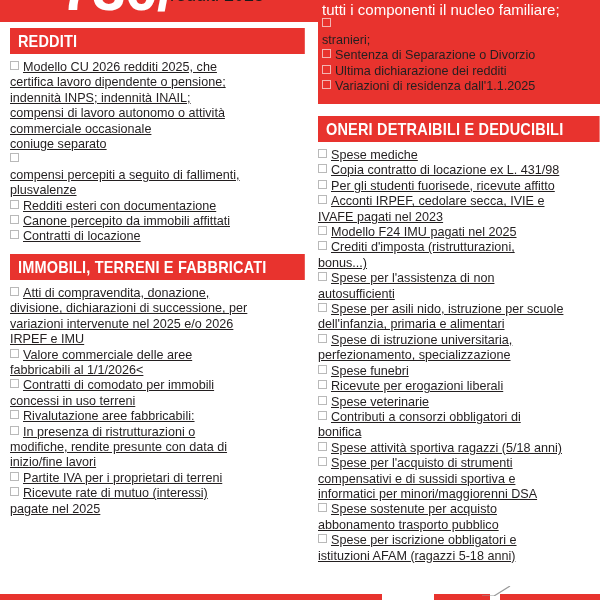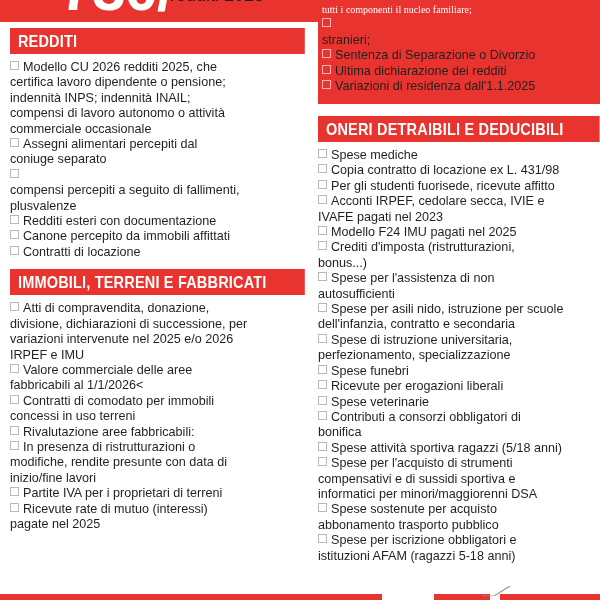--- a/index.html
+++ b/index.html
@@ -33,41 +33,41 @@
   .col-left{left:10px;width:295px;}
   .col-right{left:318px;width:282px;}
 
   
   .redpanel{
     position:absolute;left:318px;top:0;width:282px;height:104px;
     background:#e8332e;color:#ffffff;
     box-sizing:border-box;padding:0 4px;
   }
   .redpanel .ln{
-    font-size:10px;line-height:15.4px;
-    color:#ffffff;white-space:nowrap;font-family:Liberation Serif, serif;
+    font-size:15px;line-height:15.4px;
+    color:#ffffff;white-space:nowrap;
   }
 
   
   .bar{
     background:#e8332e;color:#ffffff;
     font-family:"Liberation Sans", sans-serif;
     font-weight:bold;
     font-size:16.5px;line-height:22px;
     letter-spacing:0.2px;
     padding:2px 0 2px 9px;
     box-sizing:border-box;
     transform:scaleX(0.88);
     transform-origin:left center;
     width:113.6%;
   }
   .barwrap{overflow:hidden;}
 
   
-  .list{margin:0;padding:0;}
+  .list{margin:0;padding:0;text-decoration:underline;}
   .item{
     font-size:12.6px;line-height:15.4px;
     color:#231f20;
     margin:0;padding:0;
     text-indent:0;
   }
   .item .box{
     display:inline-block;
     width:7px;height:7px;
     border:1px solid #b9b9b9;
@@ -116,21 +116,20 @@
     <div class="barwrap">
       <div class="bar">REDDITI</div>
     </div>
     <div class="pad"></div>
     <div class="list" id="list-redditi">
         <div class="item"><span class="box"></span><span>Modello CU 2026 redditi 2025, che</span></div>
         <div class="item"><span>certifica lavoro dipendente o pensione;</span></div>
         <div class="item"><span>indennità INPS; indennità INAIL;</span></div>
         <div class="item"><span>compensi di lavoro autonomo o attività</span></div>
         <div class="item"><span>commerciale occasionale</span></div>
-        <div class="item"><span class="box"></span><span>Assegni alimentari percepiti dal</span></div>
         <div class="item"><span>coniuge separato</span></div>
         <div class="item"><span class="box"></span></div>
         <div class="item"><span>compensi percepiti a seguito di fallimenti,</span></div>
         <div class="item"><span>plusvalenze</span></div>
         <div class="item"><span class="box"></span><span>Redditi esteri con documentazione</span></div>
         <div class="item"><span class="box"></span><span>Canone percepito da immobili affittati</span></div>
         <div class="item"><span class="box"></span><span>Contratti di locazione</span></div>
       </div>
     <div class="pad2"></div>
     <div class="barwrap">
@@ -166,21 +165,21 @@
         <div class="item"><span class="box"></span><span>Copia contratto di locazione ex L. 431/98</span></div>
         <div class="item"><span class="box"></span><span>Per gli studenti fuorisede, ricevute affitto</span></div>
         <div class="item"><span class="box"></span><span>Acconti IRPEF, cedolare secca, IVIE e</span></div>
         <div class="item"><span>IVAFE pagati nel 2023</span></div>
         <div class="item"><span class="box"></span><span>Modello F24 IMU pagati nel 2025</span></div>
         <div class="item"><span class="box"></span><span>Crediti d'imposta (ristrutturazioni,</span></div>
         <div class="item"><span>bonus...)</span></div>
         <div class="item"><span class="box"></span><span>Spese per l'assistenza di non</span></div>
         <div class="item"><span>autosufficienti</span></div>
         <div class="item"><span class="box"></span><span>Spese per asili nido, istruzione per scuole</span></div>
-        <div class="item"><span>dell'infanzia, contratto e secondaria</span></div>
+        <div class="item"><span>dell'infanzia, primaria e alimentari</span></div>
         <div class="item"><span class="box"></span><span>Spese di istruzione universitaria,</span></div>
         <div class="item"><span>perfezionamento, specializzazione</span></div>
         <div class="item"><span class="box"></span><span>Spese funebri</span></div>
         <div class="item"><span class="box"></span><span>Ricevute per erogazioni liberali</span></div>
         <div class="item"><span class="box"></span><span>Spese veterinarie</span></div>
         <div class="item"><span class="box"></span><span>Contributi a consorzi obbligatori di</span></div>
         <div class="item"><span>bonifica</span></div>
         <div class="item"><span class="box"></span><span>Spese attività sportiva ragazzi (5/18 anni)</span></div>
         <div class="item"><span class="box"></span><span>Spese per l'acquisto di strumenti</span></div>
         <div class="item"><span>compensativi e di sussidi sportiva e</span></div>

